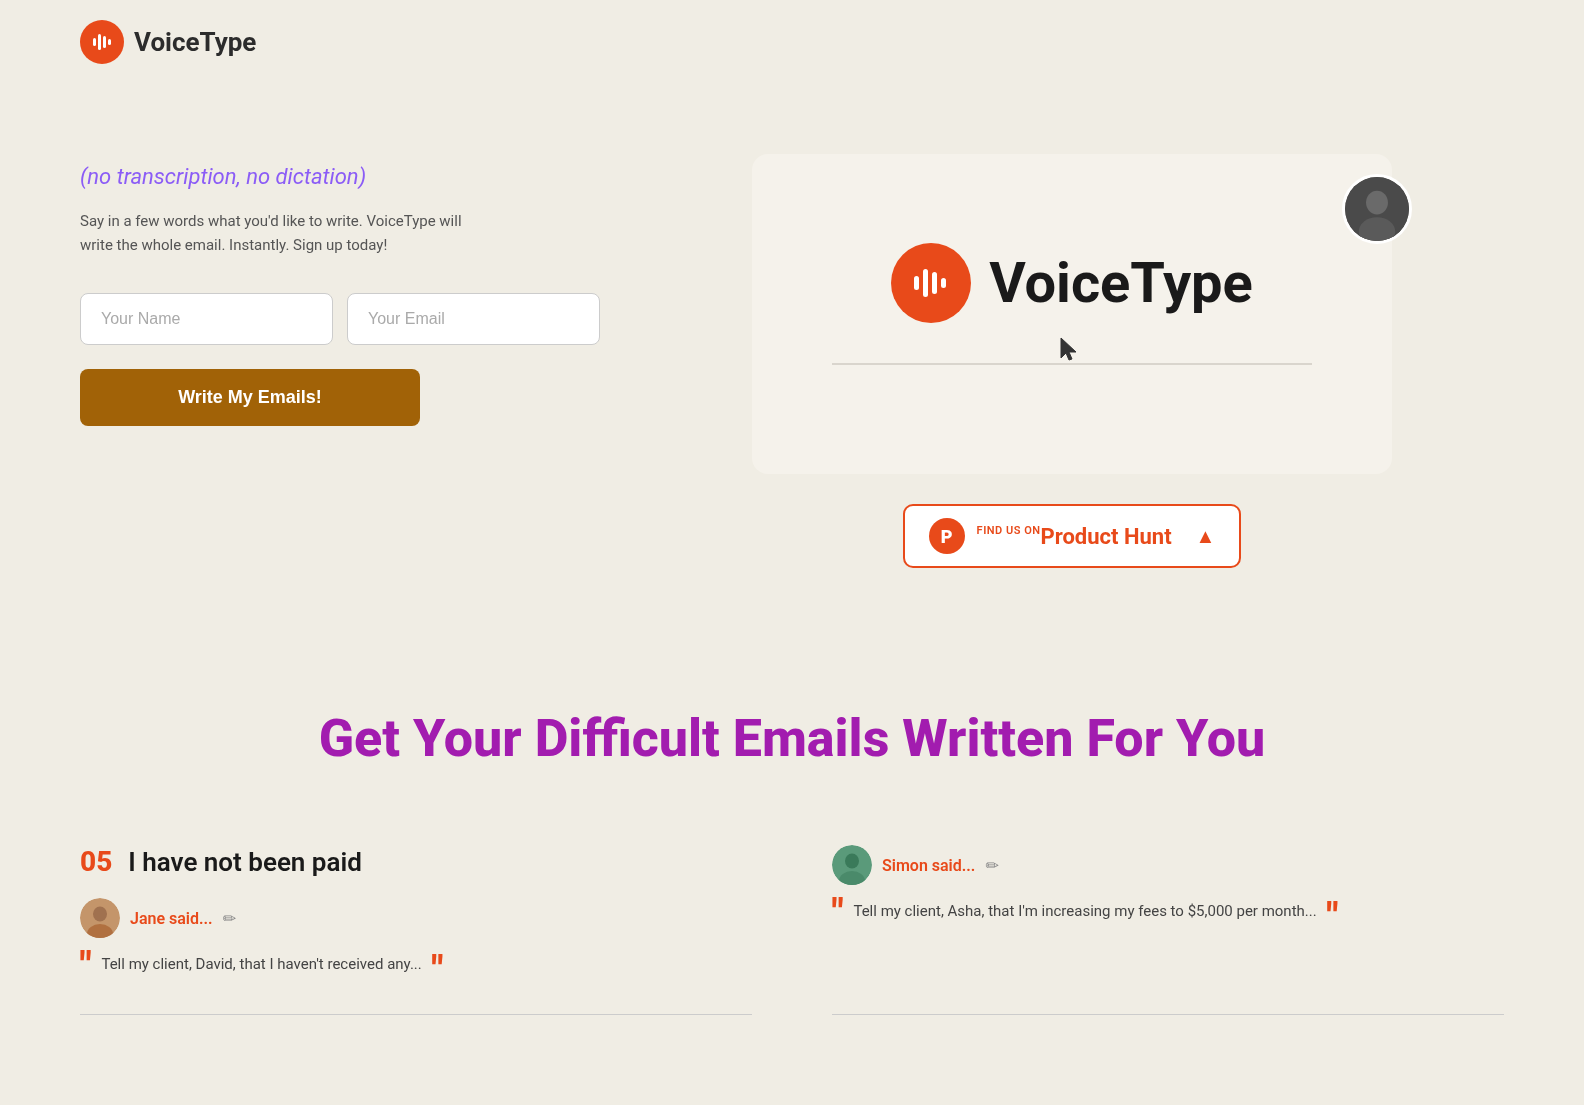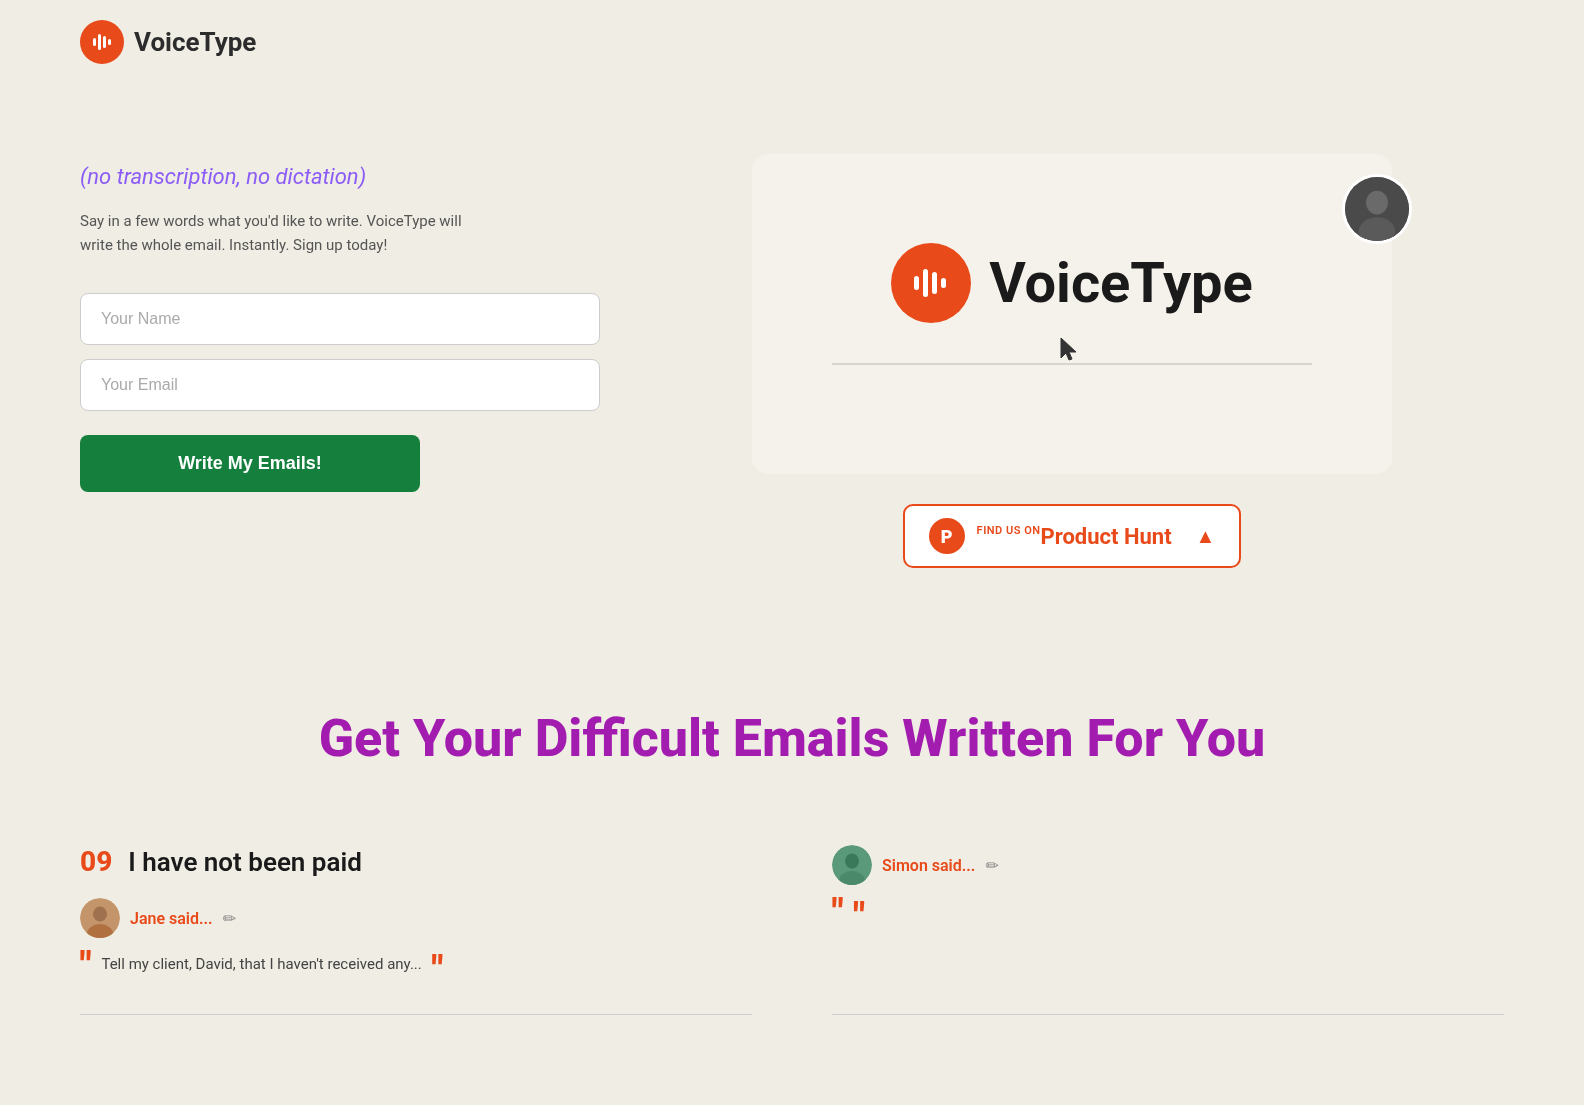--- a/index.html
+++ b/index.html
@@ -71,42 +71,42 @@
     .hero-description {
       font-size: 15px;
       color: #555;
       line-height: 1.6;
       margin-bottom: 36px;
       max-width: 400px;
     }
 
     .form-group {
       display: flex;
-      flex-direction: column;
+      flex-direction: row;
       gap: 14px;
       margin-bottom: 24px;
     }
 
     .form-input {
       width: 100%;
       padding: 16px 20px;
       border: 1.5px solid #ccc;
       border-radius: 8px;
       font-size: 16px;
       background: #fff;
       color: #999;
       outline: none;
     }
 
     .form-input::placeholder {
       color: #aaa;
     }
 
     .cta-button {
-      background: #15803d;
+      background: #a16207;
       color: #fff;
       border: none;
       border-radius: 8px;
       padding: 18px 36px;
       font-size: 18px;
       font-weight: 700;
       cursor: pointer;
       width: 100%;
       max-width: 340px;
     }
@@ -410,21 +410,21 @@
   </div>
 </section>
 
 <section class="bottom-section">
   <h2 class="bottom-title">Get Your Difficult Emails Written For You</h2>
 
   <div class="examples-grid">
 
     <div class="example-item">
       <div class="example-number-title">
-        <span class="example-number">09</span>
+        <span class="example-number">05</span>
         <span class="example-title">I have not been paid</span>
       </div>
       <div class="example-user">
         <div class="user-avatar">
           <svg viewBox="0 0 40 40" width="40" height="40">
             <circle cx="20" cy="20" r="20" fill="#c4956a"></circle>
             <ellipse cx="20" cy="16" rx="7" ry="7.5" fill="#a0714f"></ellipse>
             <ellipse cx="20" cy="36" rx="13" ry="10" fill="#b07040"></ellipse>
           </svg>
         </div>
@@ -445,18 +445,19 @@
             <circle cx="20" cy="20" r="20" fill="#5a9a7a"></circle>
             <ellipse cx="20" cy="16" rx="7" ry="7.5" fill="#3a7a5a"></ellipse>
             <ellipse cx="20" cy="36" rx="13" ry="10" fill="#4a8a6a"></ellipse>
           </svg>
         </div>
         <span class="user-name">Simon said...</span>
         <span class="pencil-icon">✏</span>
       </div>
       <div class="quote-text">
         <span class="quote-mark-left">"</span>
+        <span class="quote-content">Tell my client, Asha, that I'm increasing my fees to $5,000 per month...</span>
         <span class="quote-mark-right">"</span>
       </div>
     </div>
 
   </div>
 </section>
 
 </body></html>

